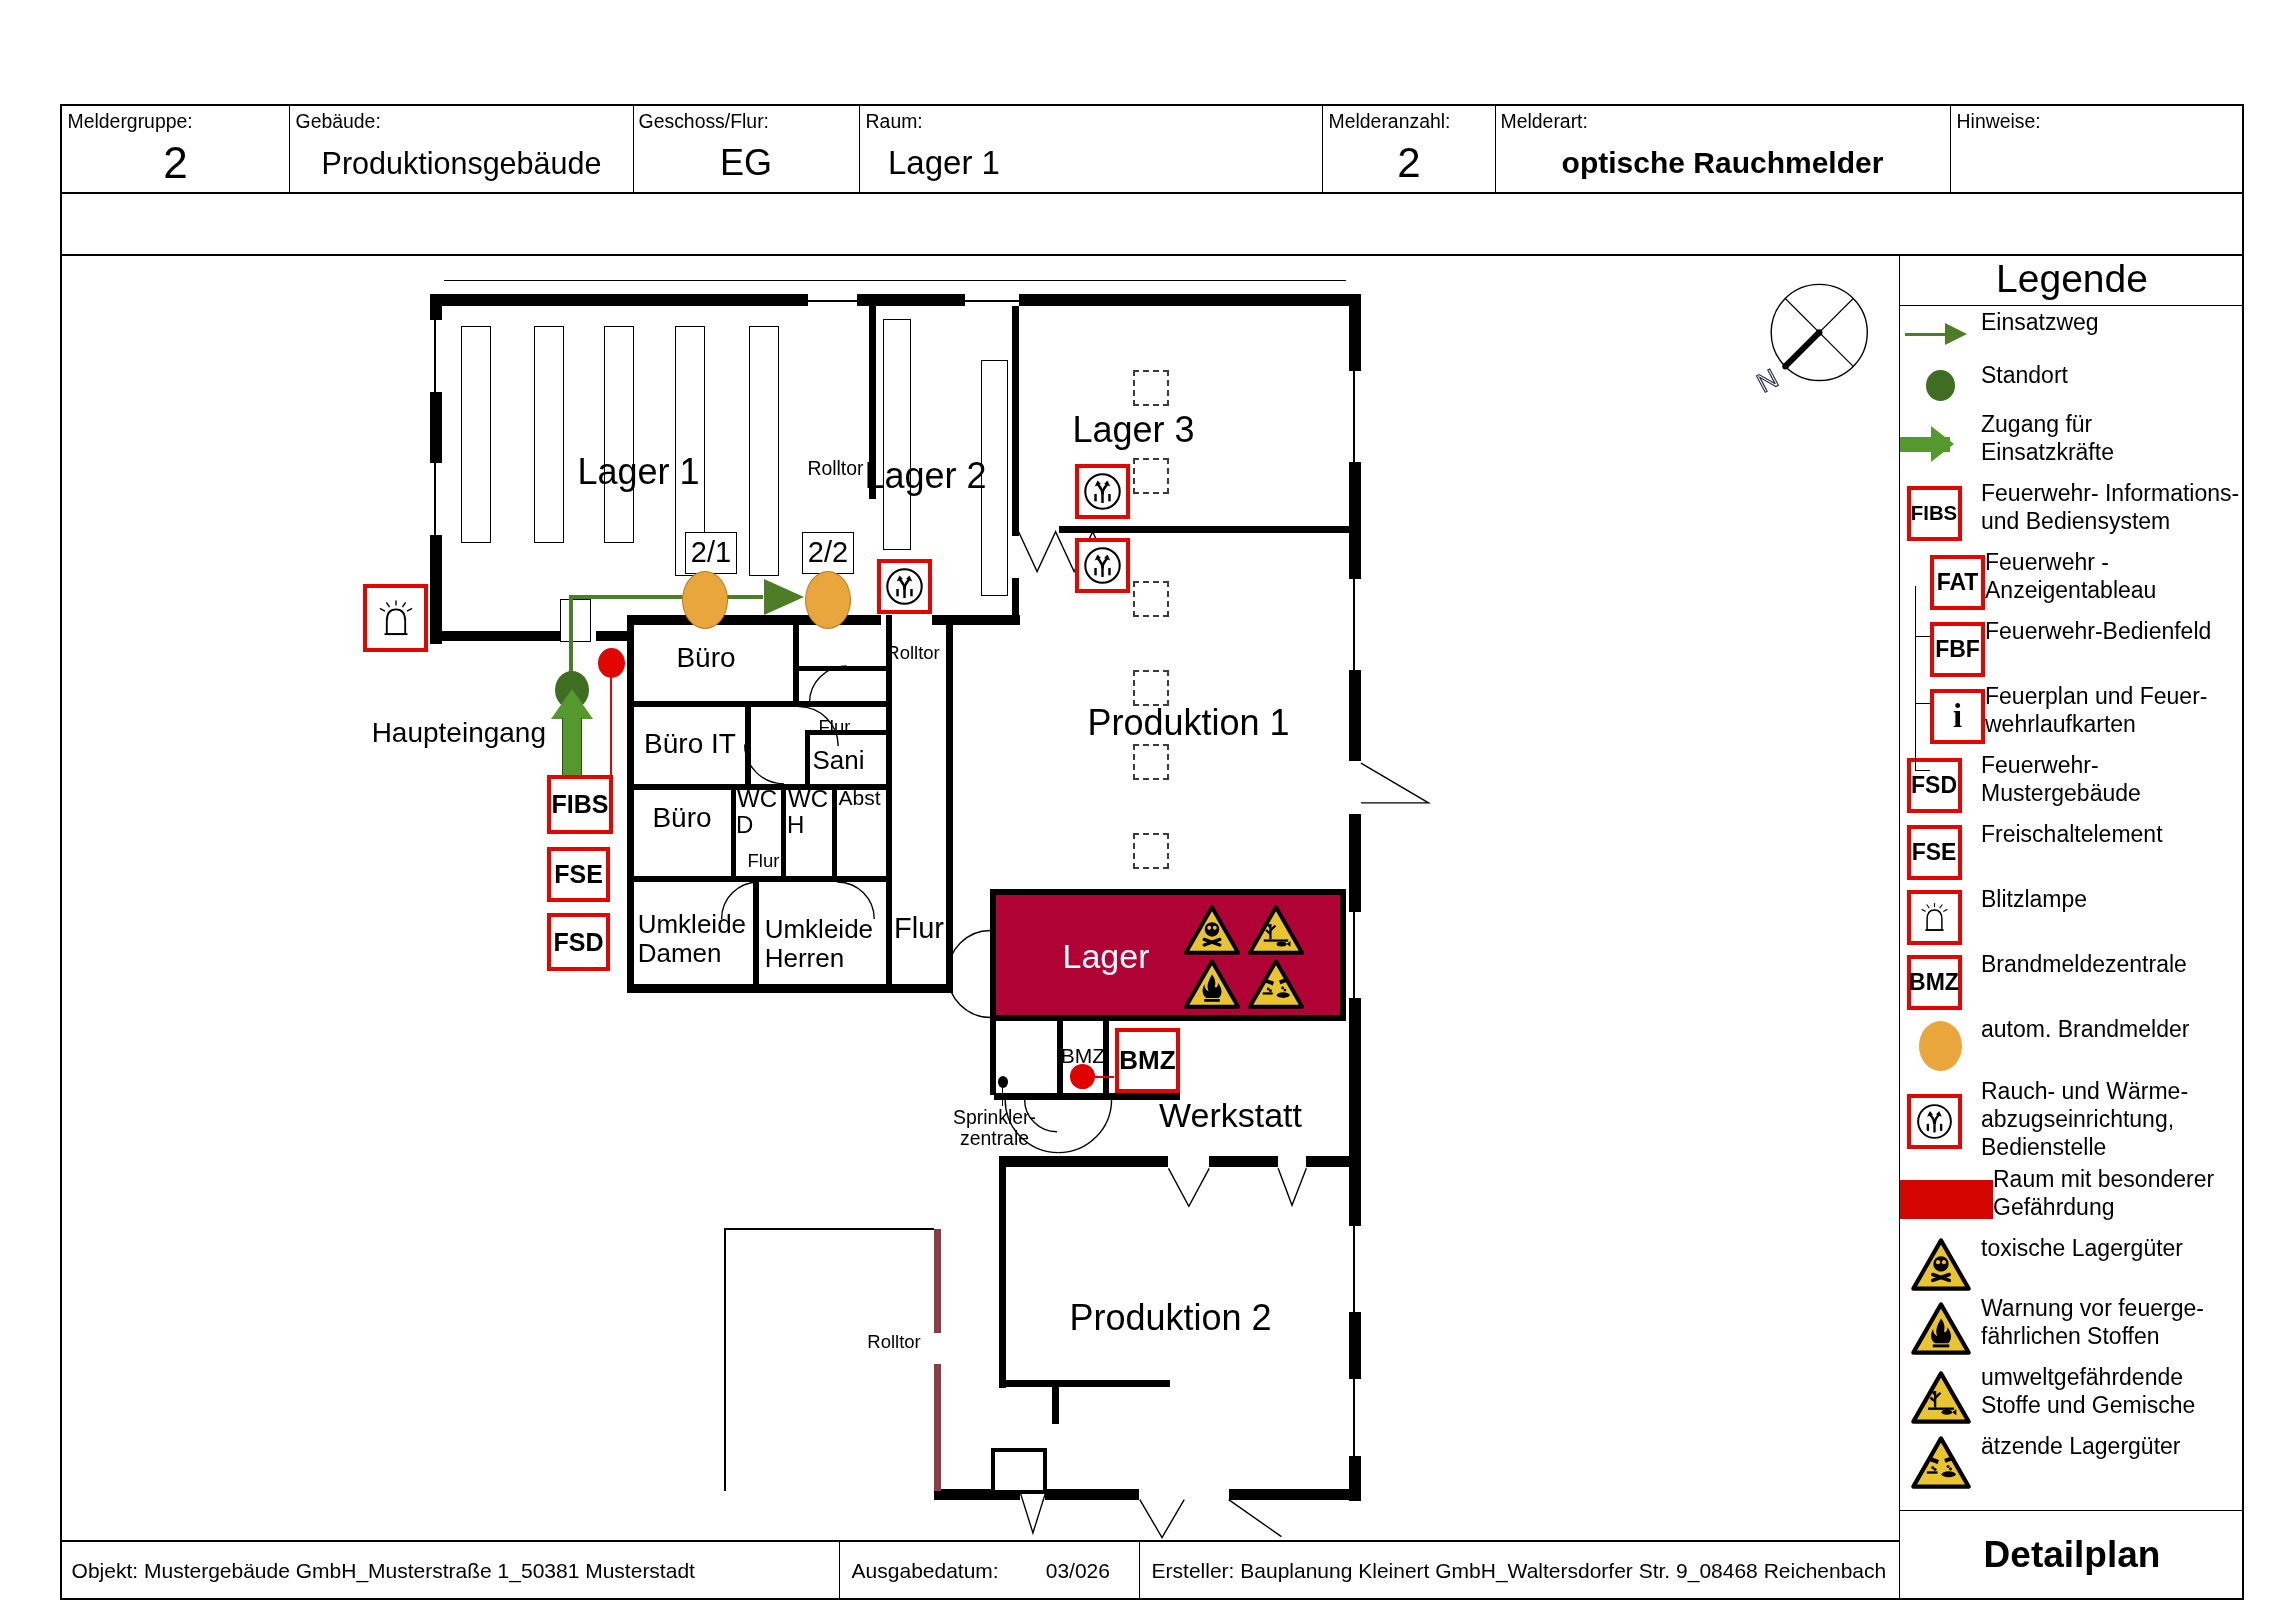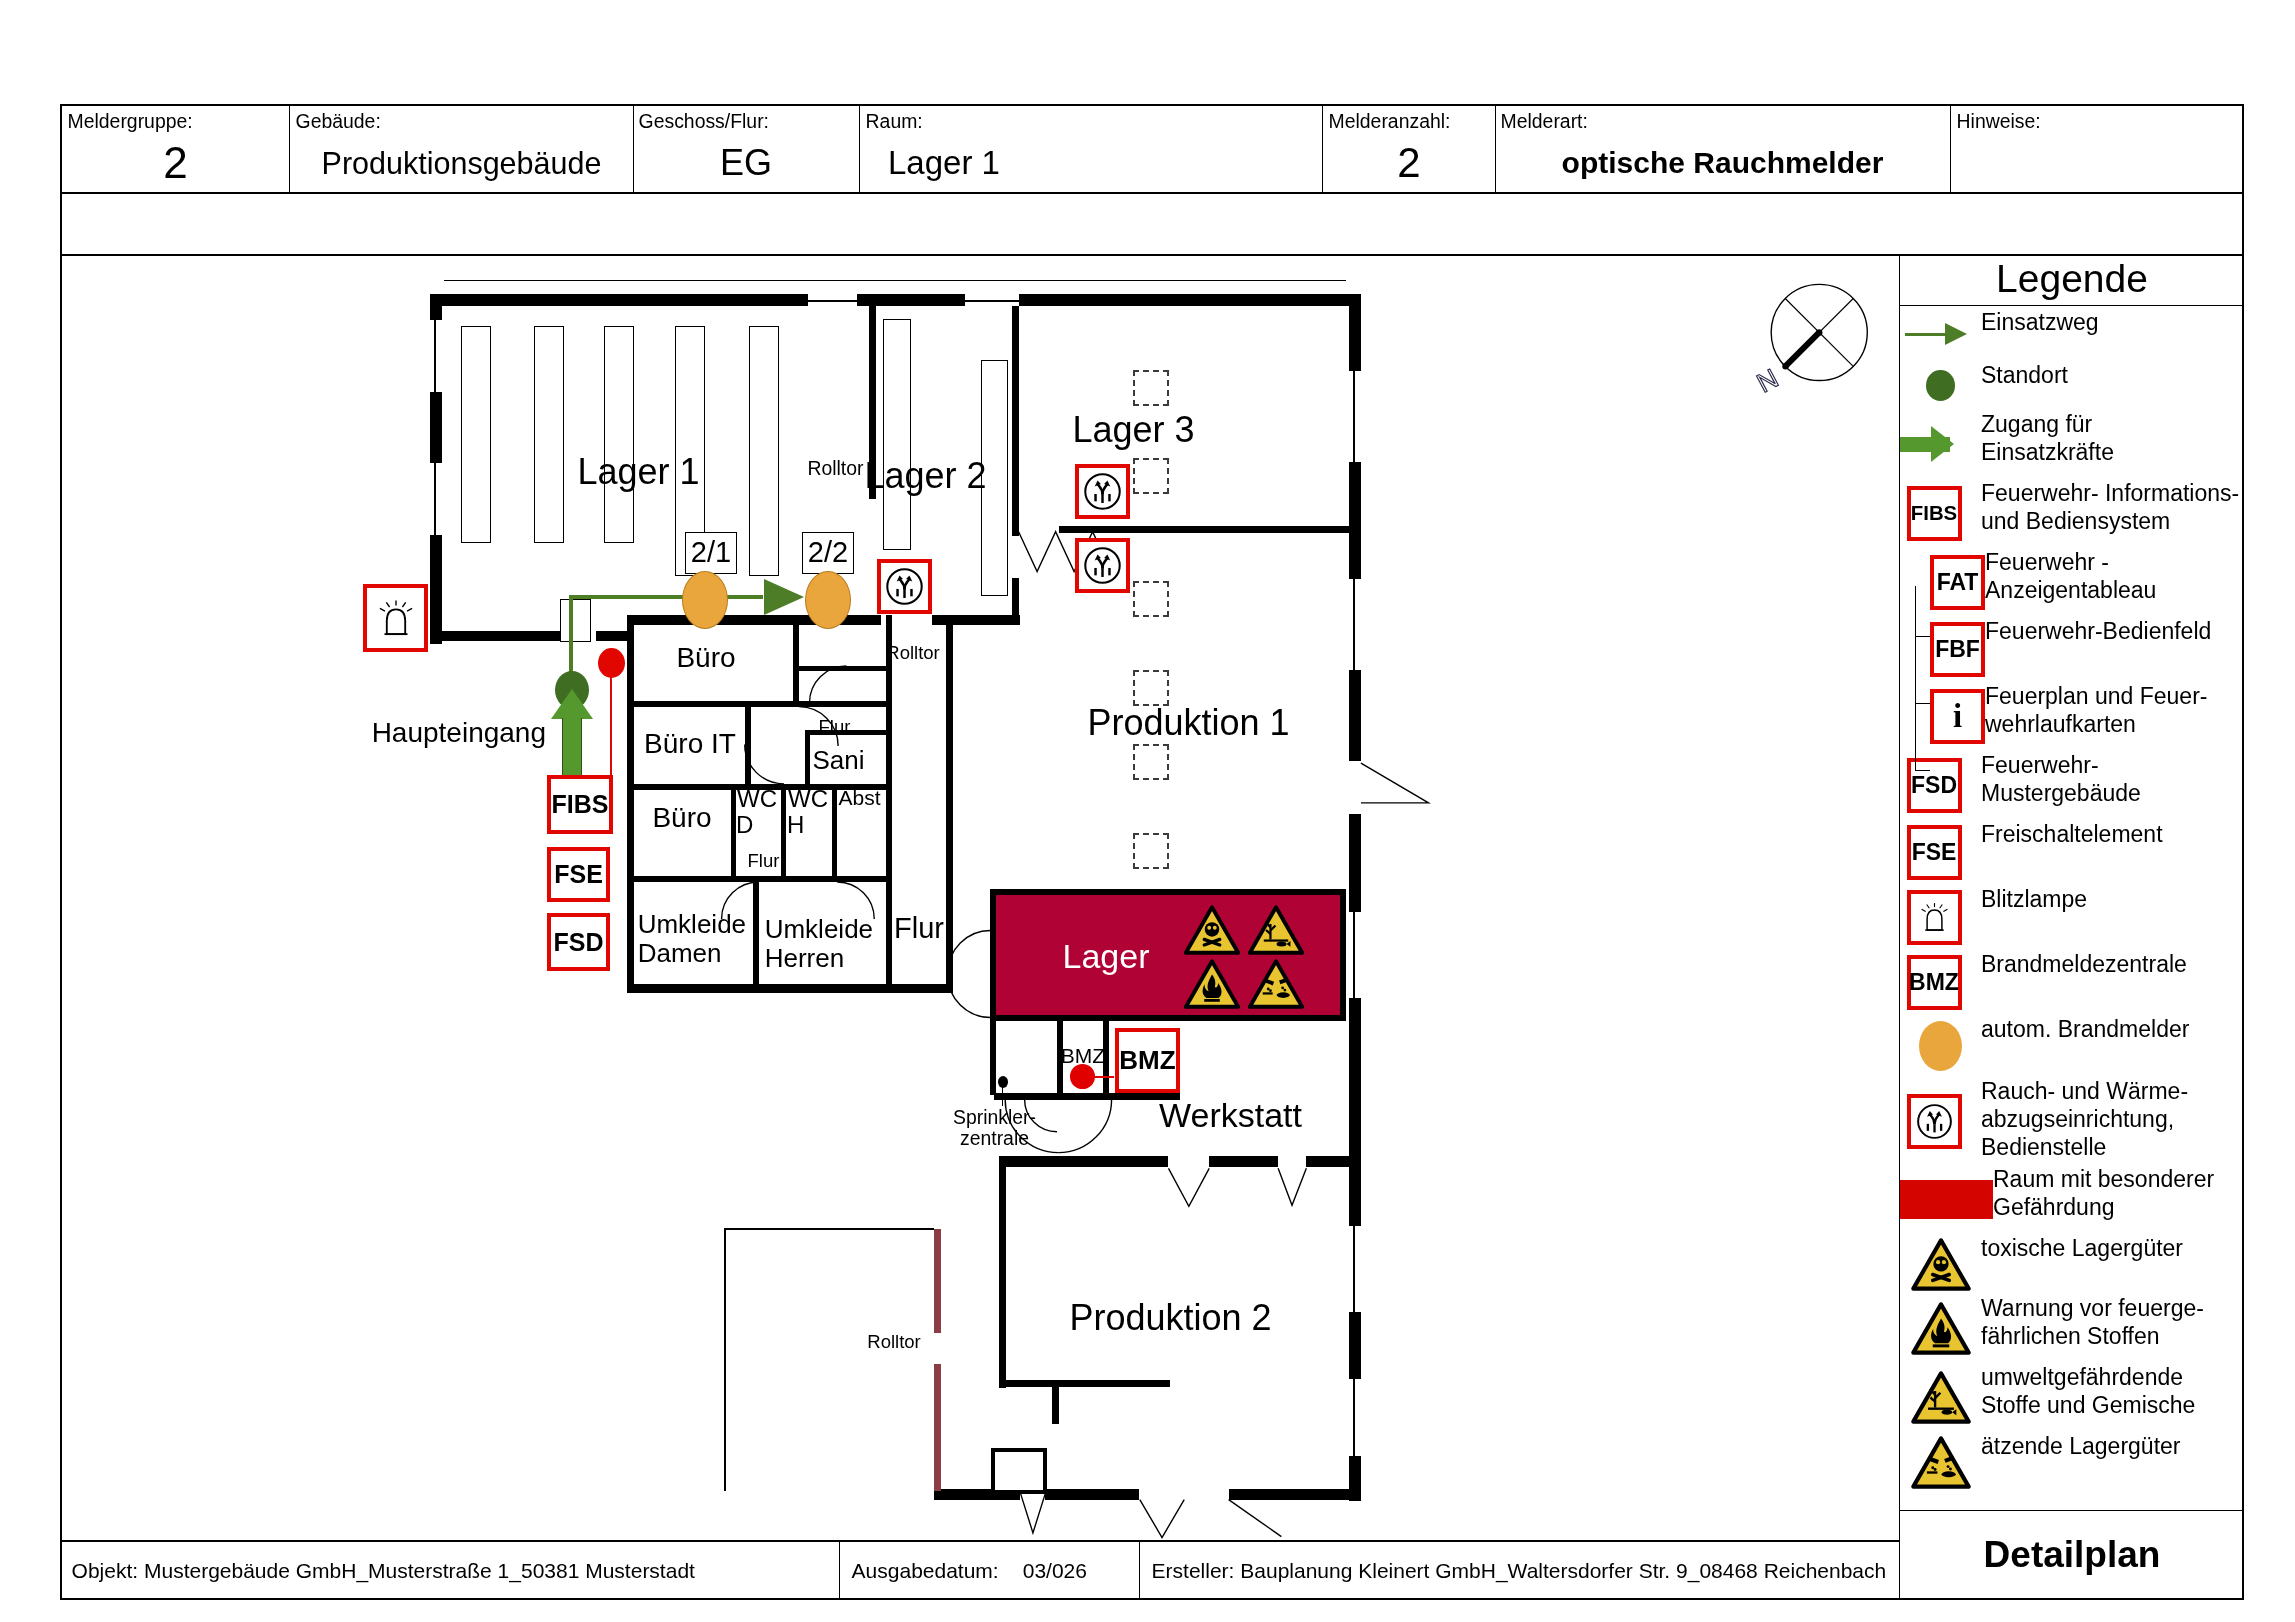--- a/index.html
+++ b/index.html
@@ -591,21 +591,21 @@
       </div>
     </div>
 
     <div class="lbl" style="left:0;top:1256px;width:100%;height:90px;border-top:1.9px solid #000;font-size:37px;font-weight:bold">Detailplan</div>
   </div>
 
   <div class="abs" style="left:60px;top:1540px;width:1839px;height:60px;border-top:2.3px solid #000;font-size:21px">
     <div class="abs" style="left:0;top:0;width:780px;height:100%;border-right:1.9px solid #000;display:flex;align-items:center;padding-left:11.6px">
       <span>Objekt: Mustergebäude GmbH_Musterstraße 1_50381 Musterstadt</span>
     </div>
-    <div class="abs" style="left:780px;top:0;width:300px;height:100%;border-right:1.9px solid #000;display:flex;align-items:center;padding-left:11.6px;gap:24px">
+    <div class="abs" style="left:780px;top:0;width:300px;height:100%;border-right:1.9px solid #000;display:flex;align-items:center;padding-left:11.6px;gap:47px">
       <span>Ausgabedatum:</span>
       <span>03/026</span>
     </div>
     <div class="abs" style="left:1080px;top:0;width:759px;height:100%;display:flex;align-items:center;padding-left:11.6px">
       <span>Ersteller: Bauplanung Kleinert GmbH_Waltersdorfer Str. 9_08468 Reichenbach</span>
     </div>
   </div>
 
 </div>
 

